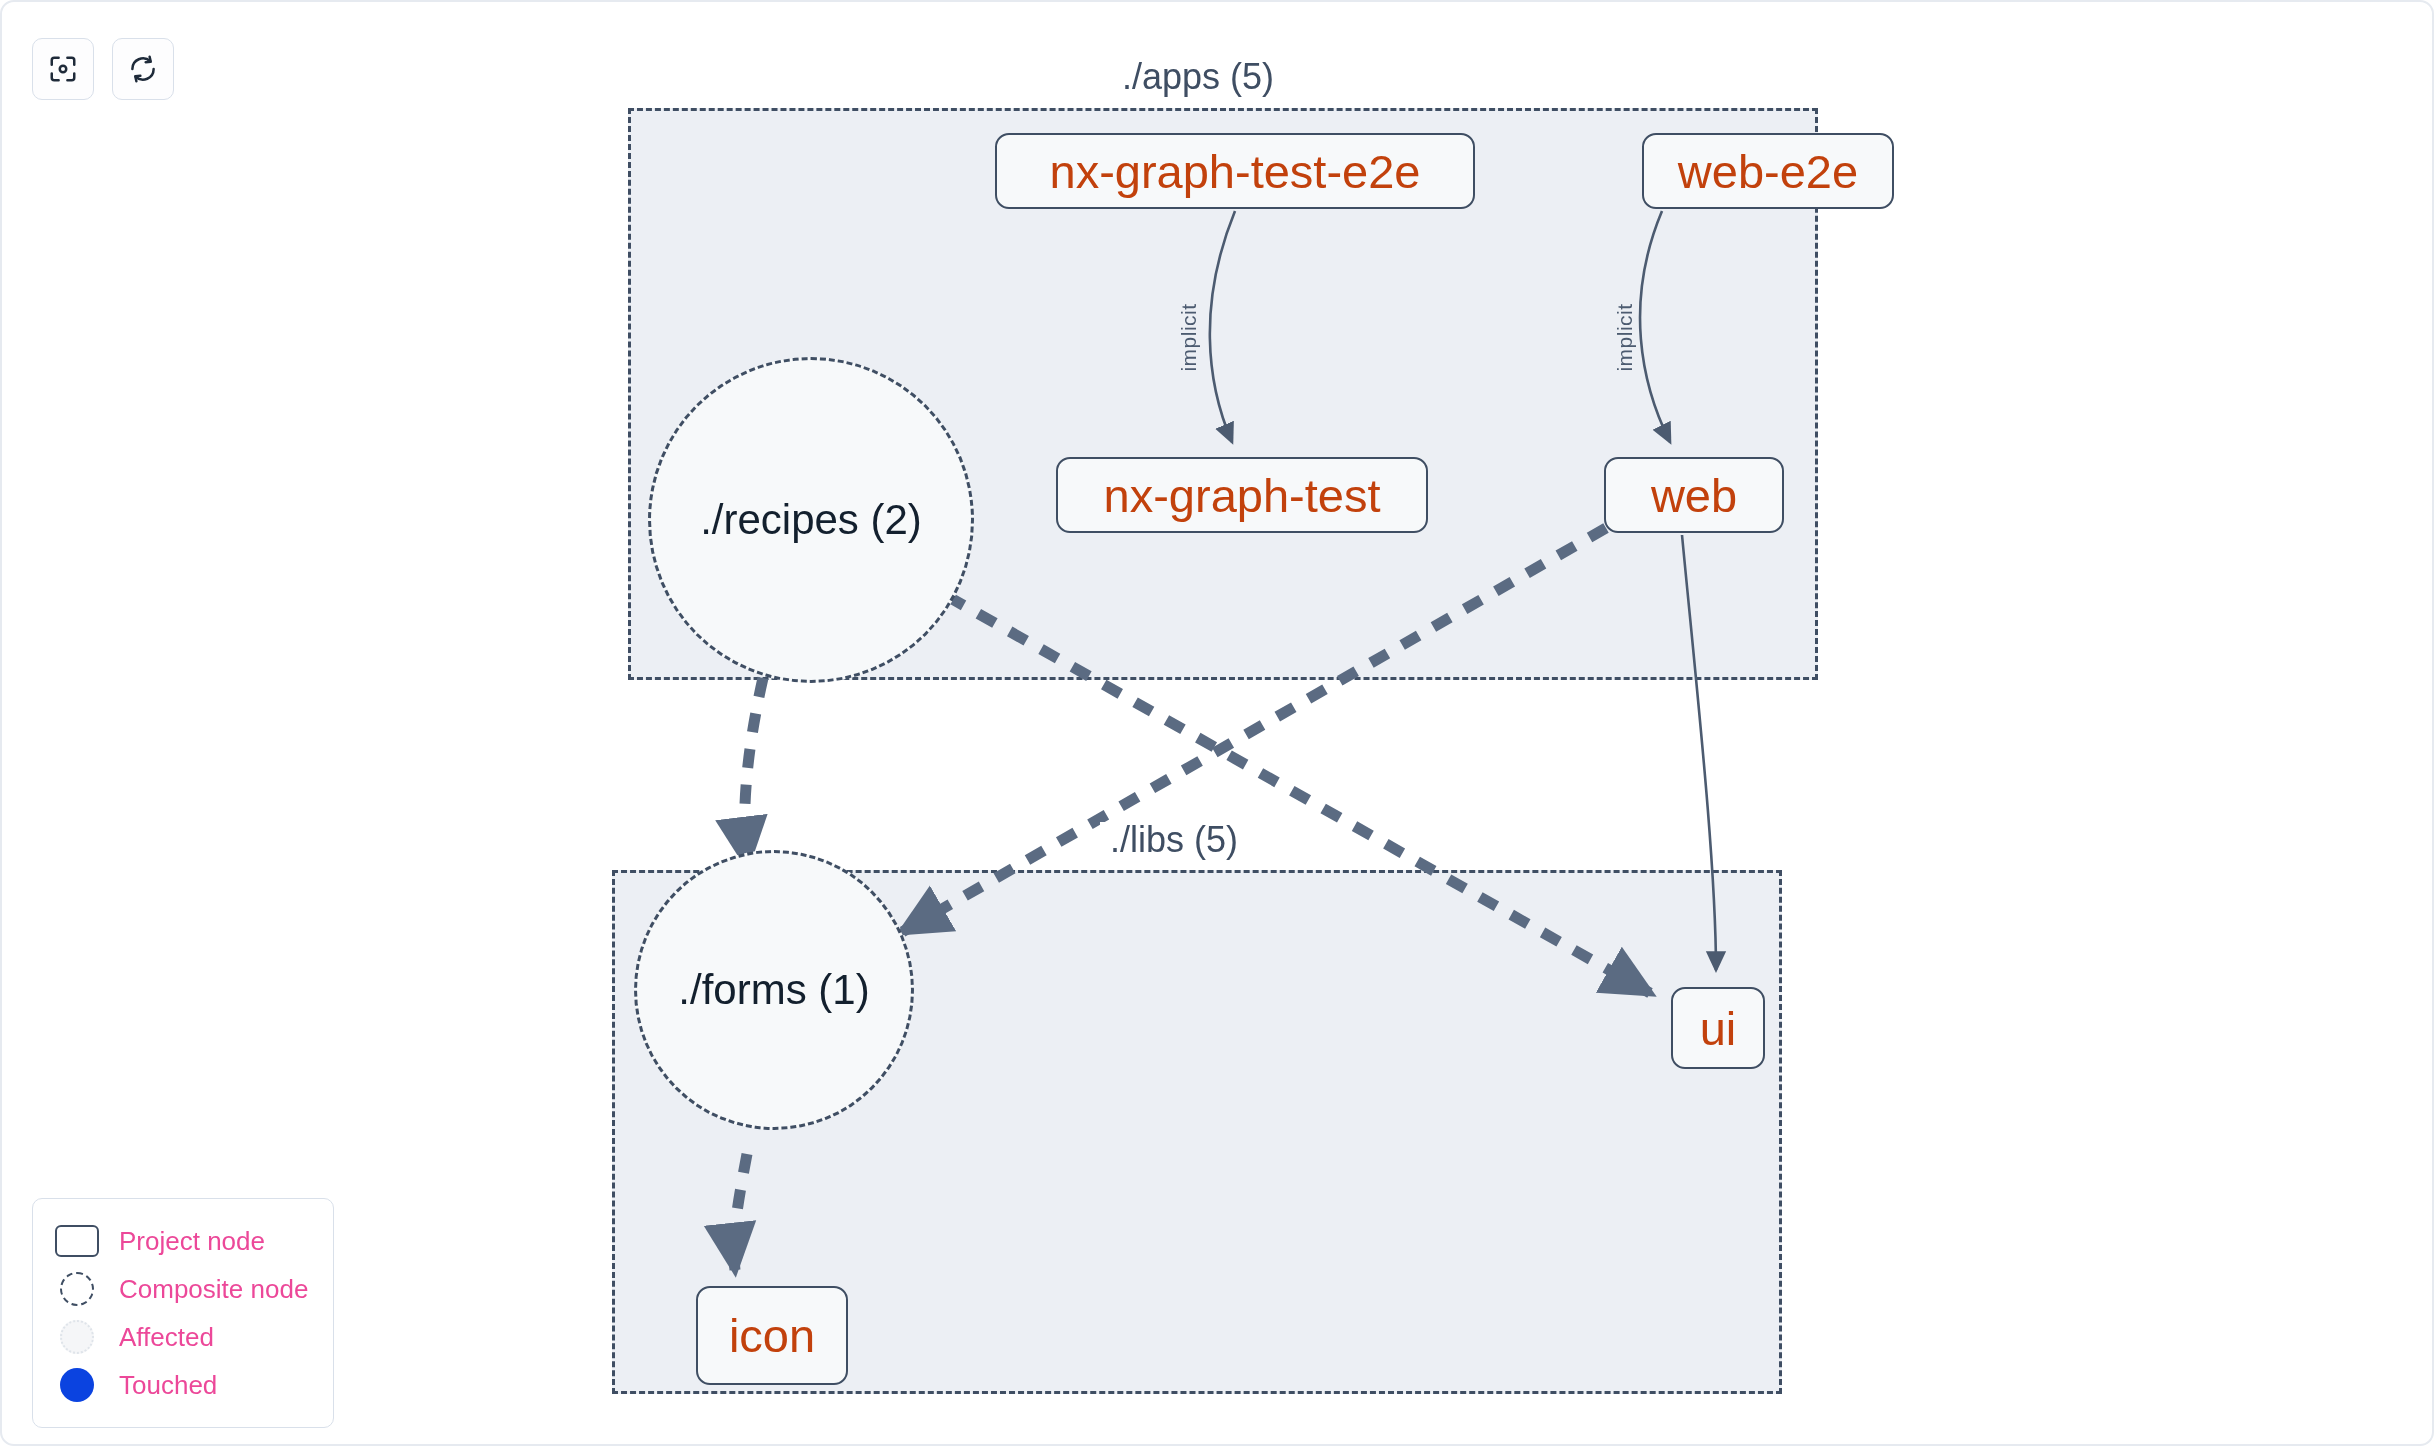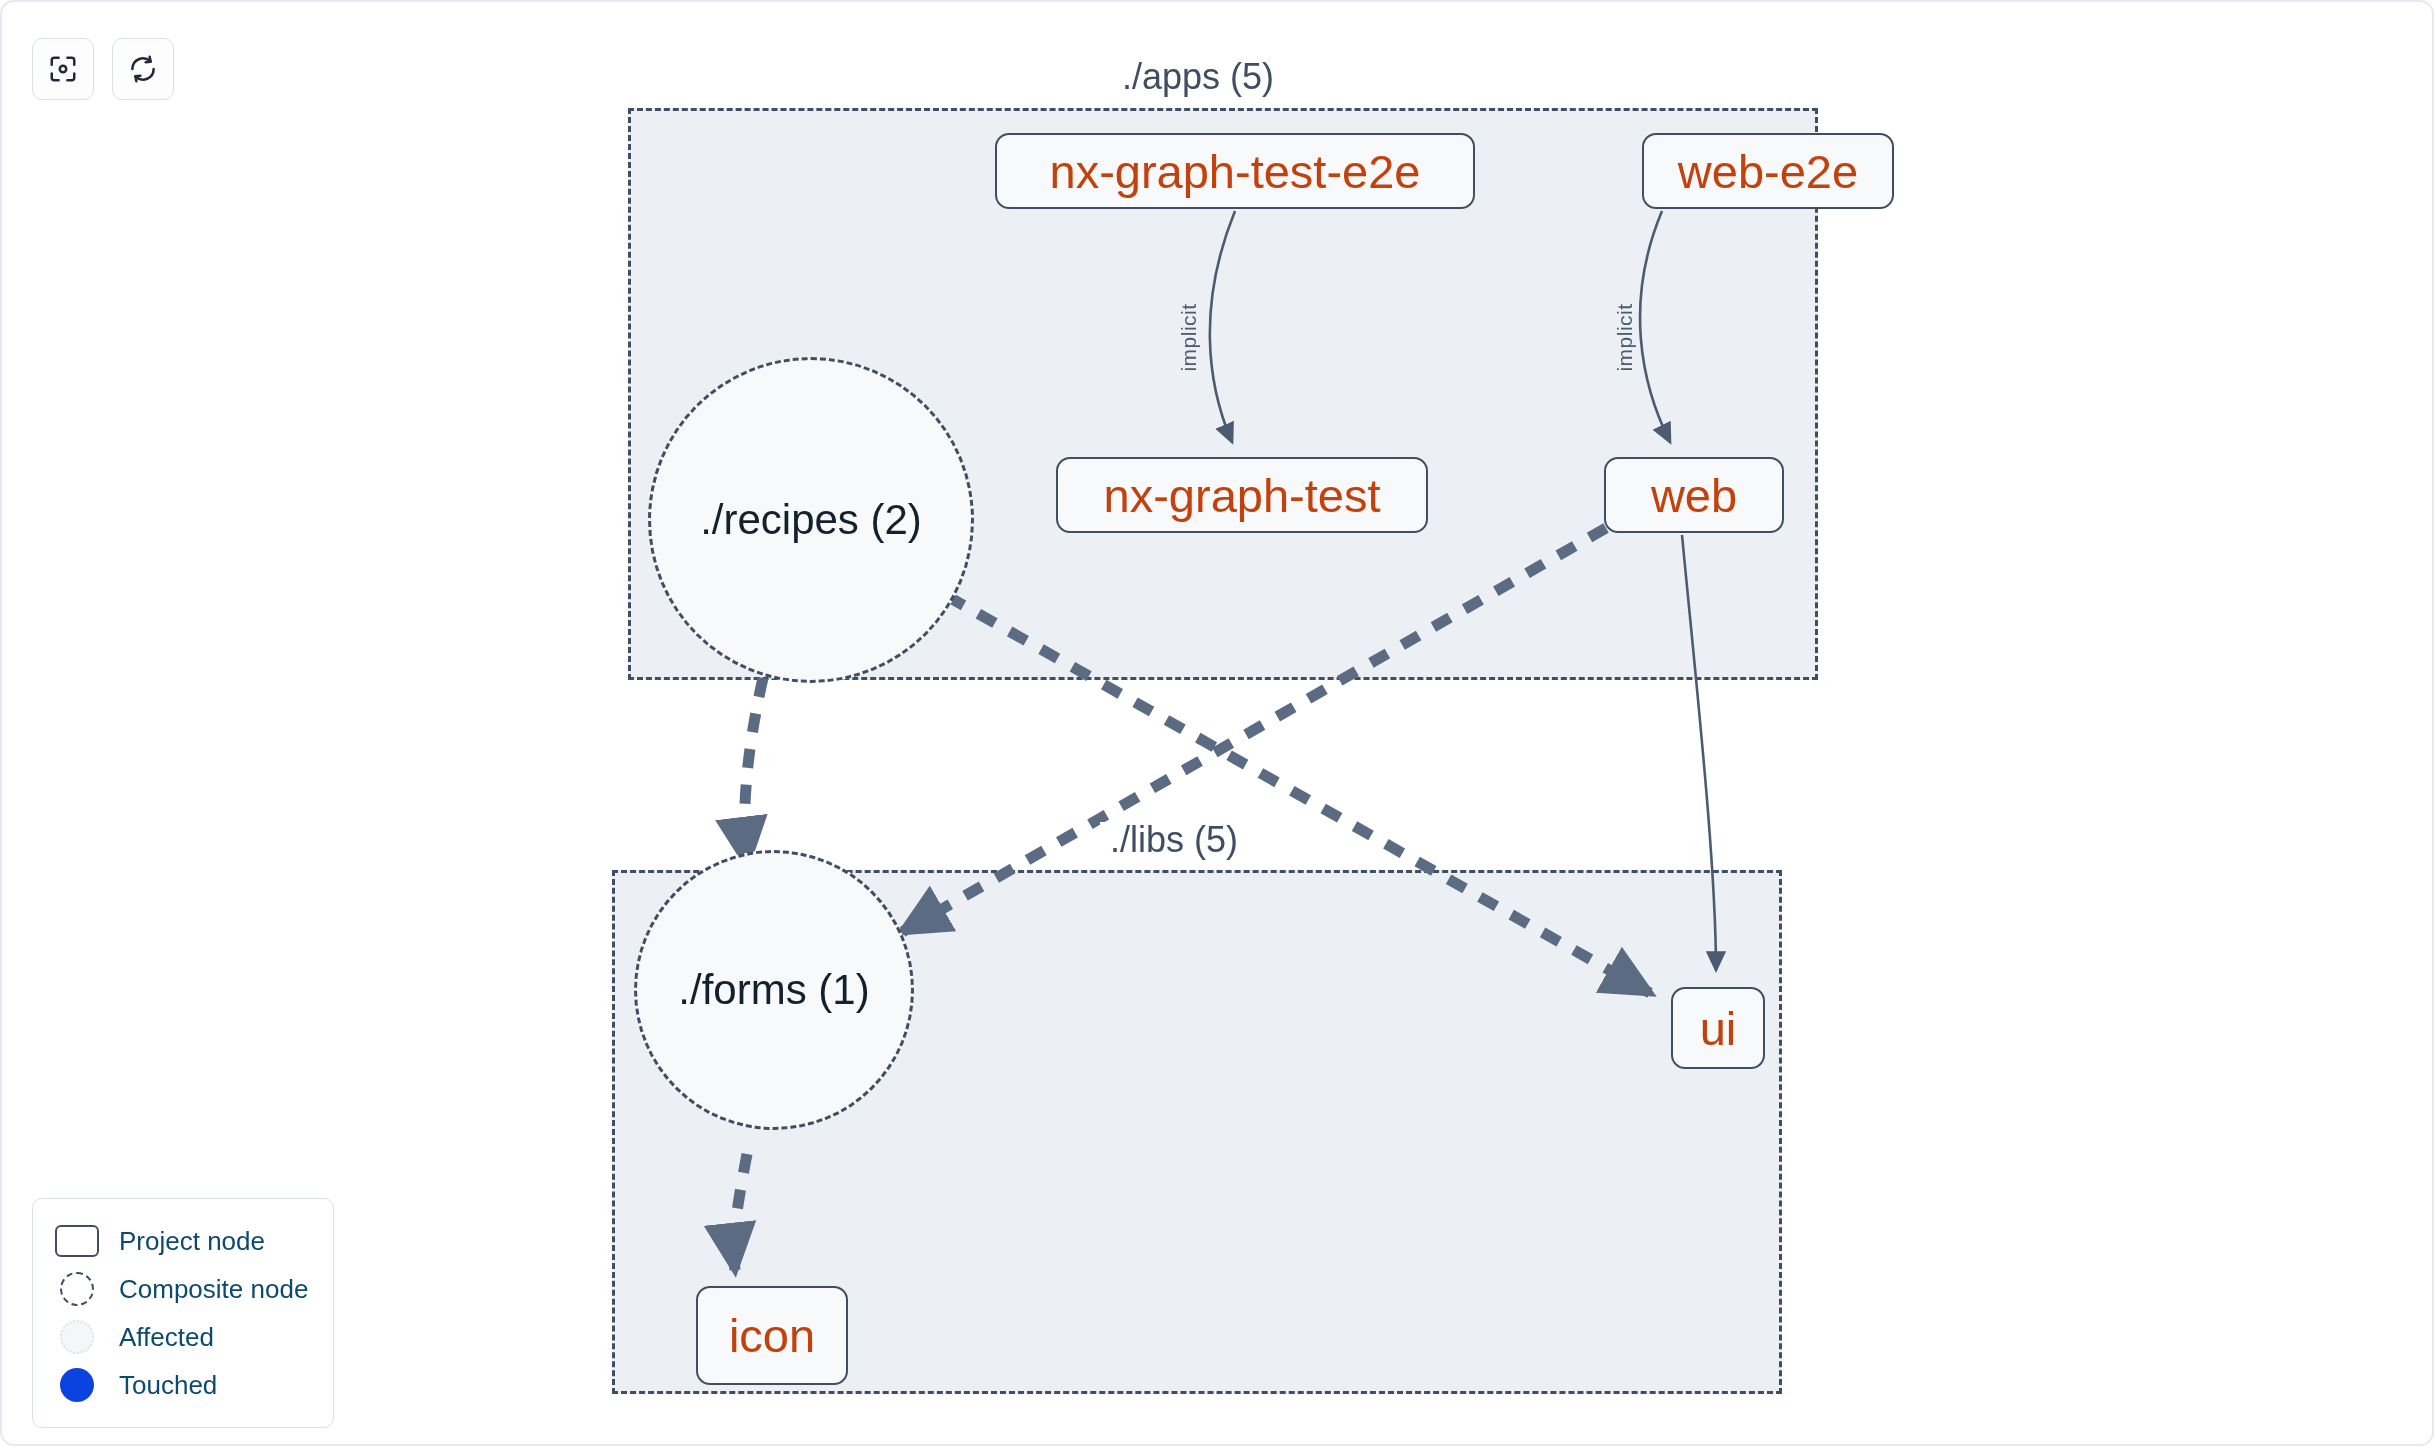--- a/index.html
+++ b/index.html
@@ -162,21 +162,21 @@
     border: 2px dotted #dfe4ea;
     border-radius: 50%;
     background: #f5f6f8;
   }
   .sw-touched {
     width: 34px; height: 34px;
     border-radius: 50%;
     background: #0b43e0;
   }
   .legend-text {
-    color: #0c4a6e;
+    color: #ec4899;
     font-size: 26px;
     line-height: 1;
   }
 </style>
 </head>
 <body>
 
 <div id="app">
 
   <div id="toolbar">

